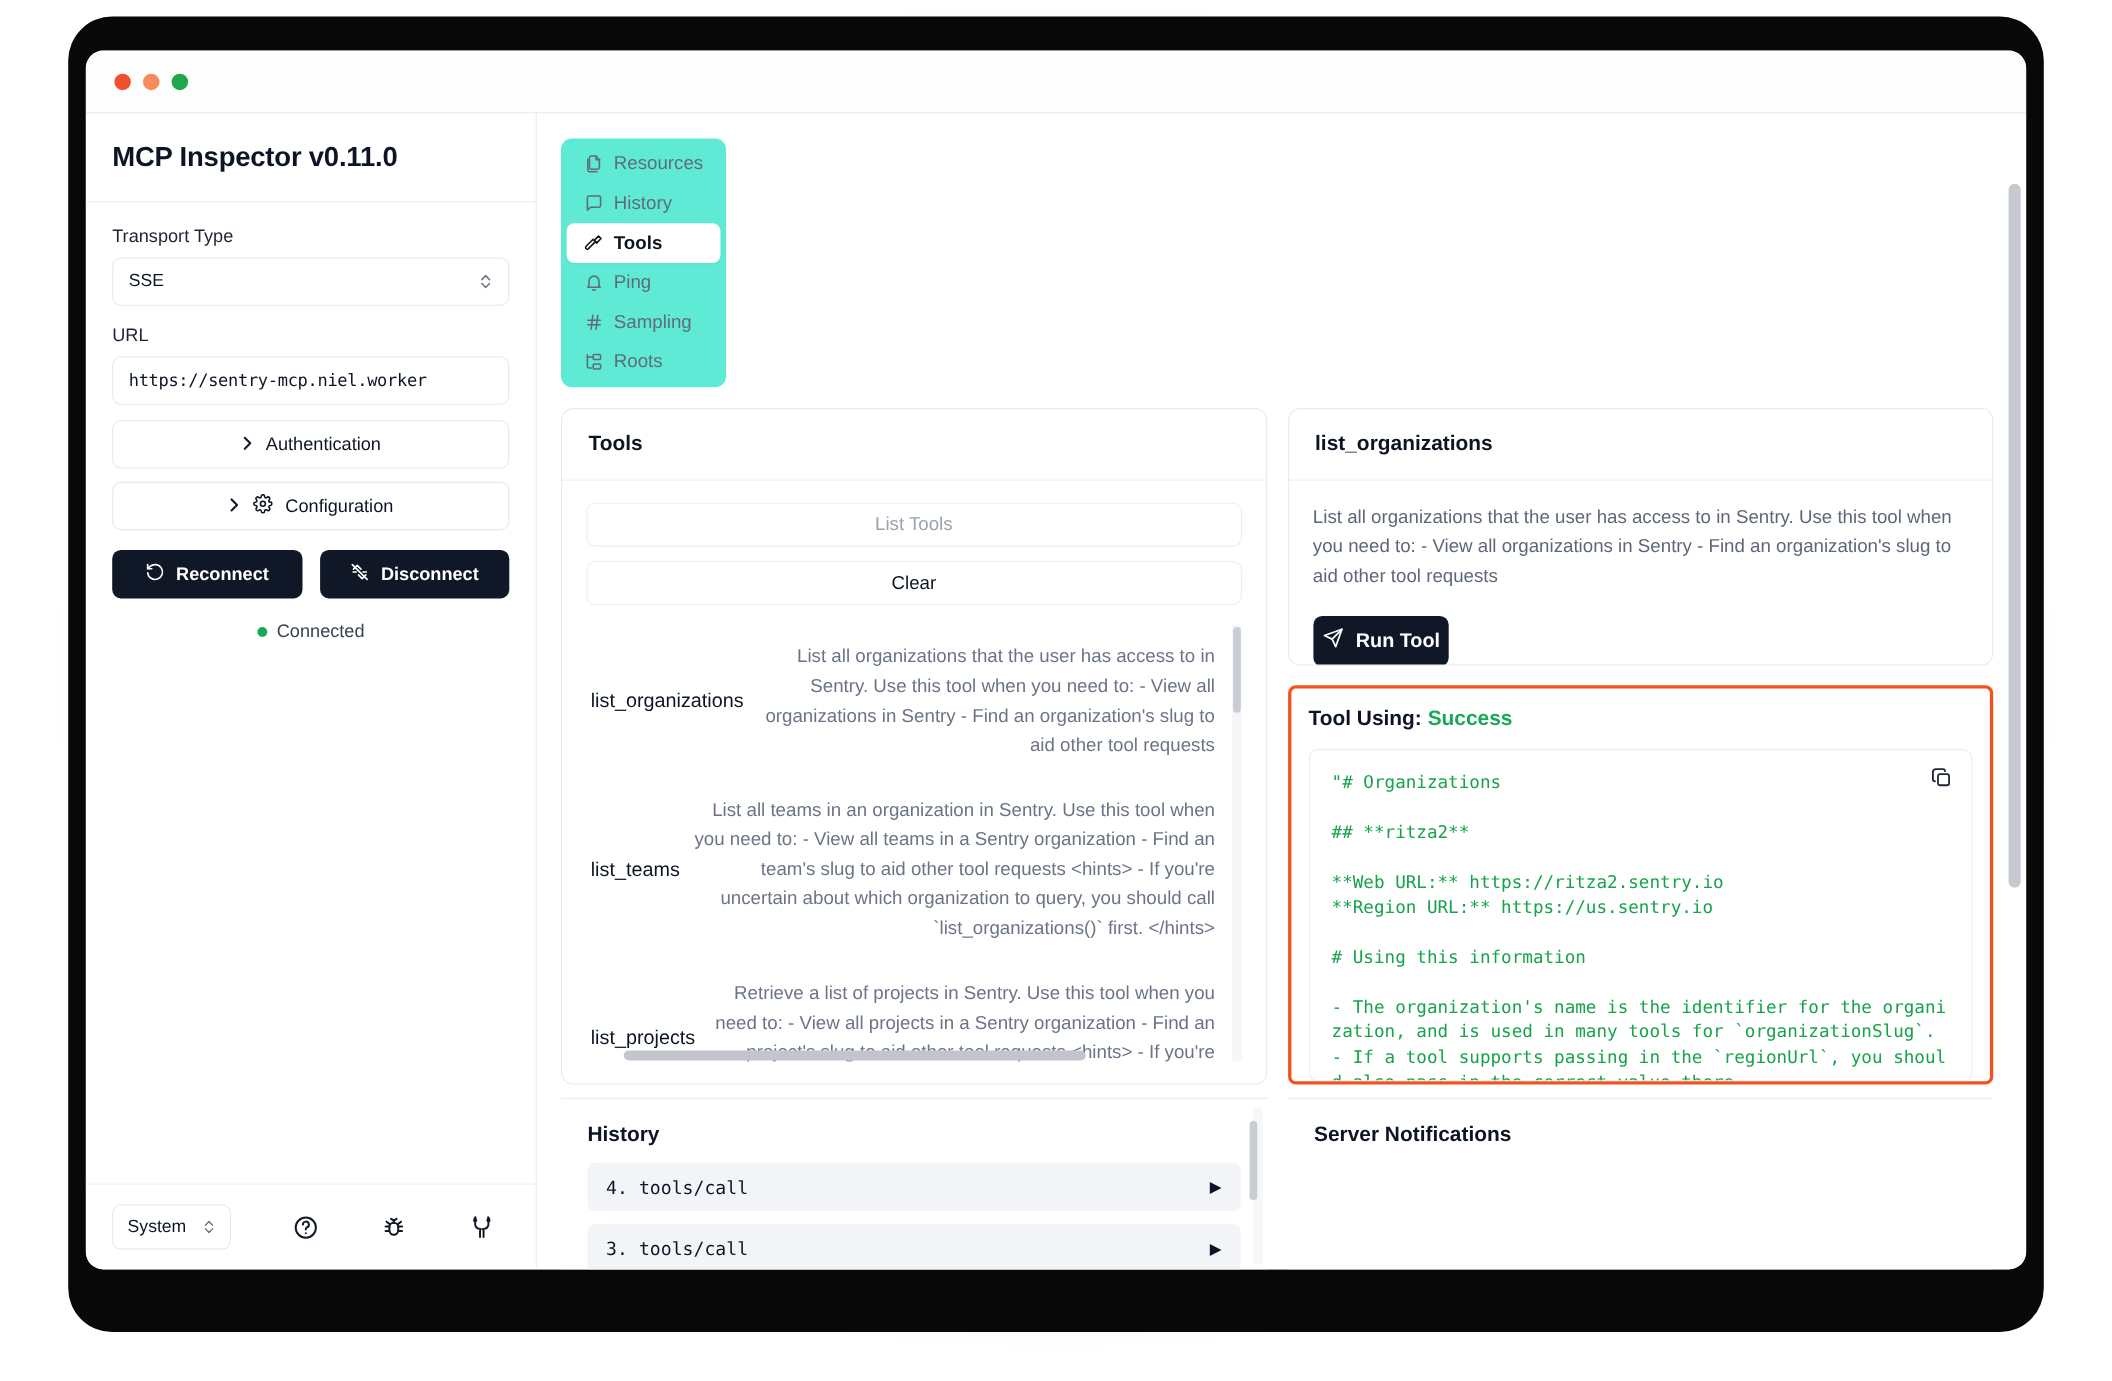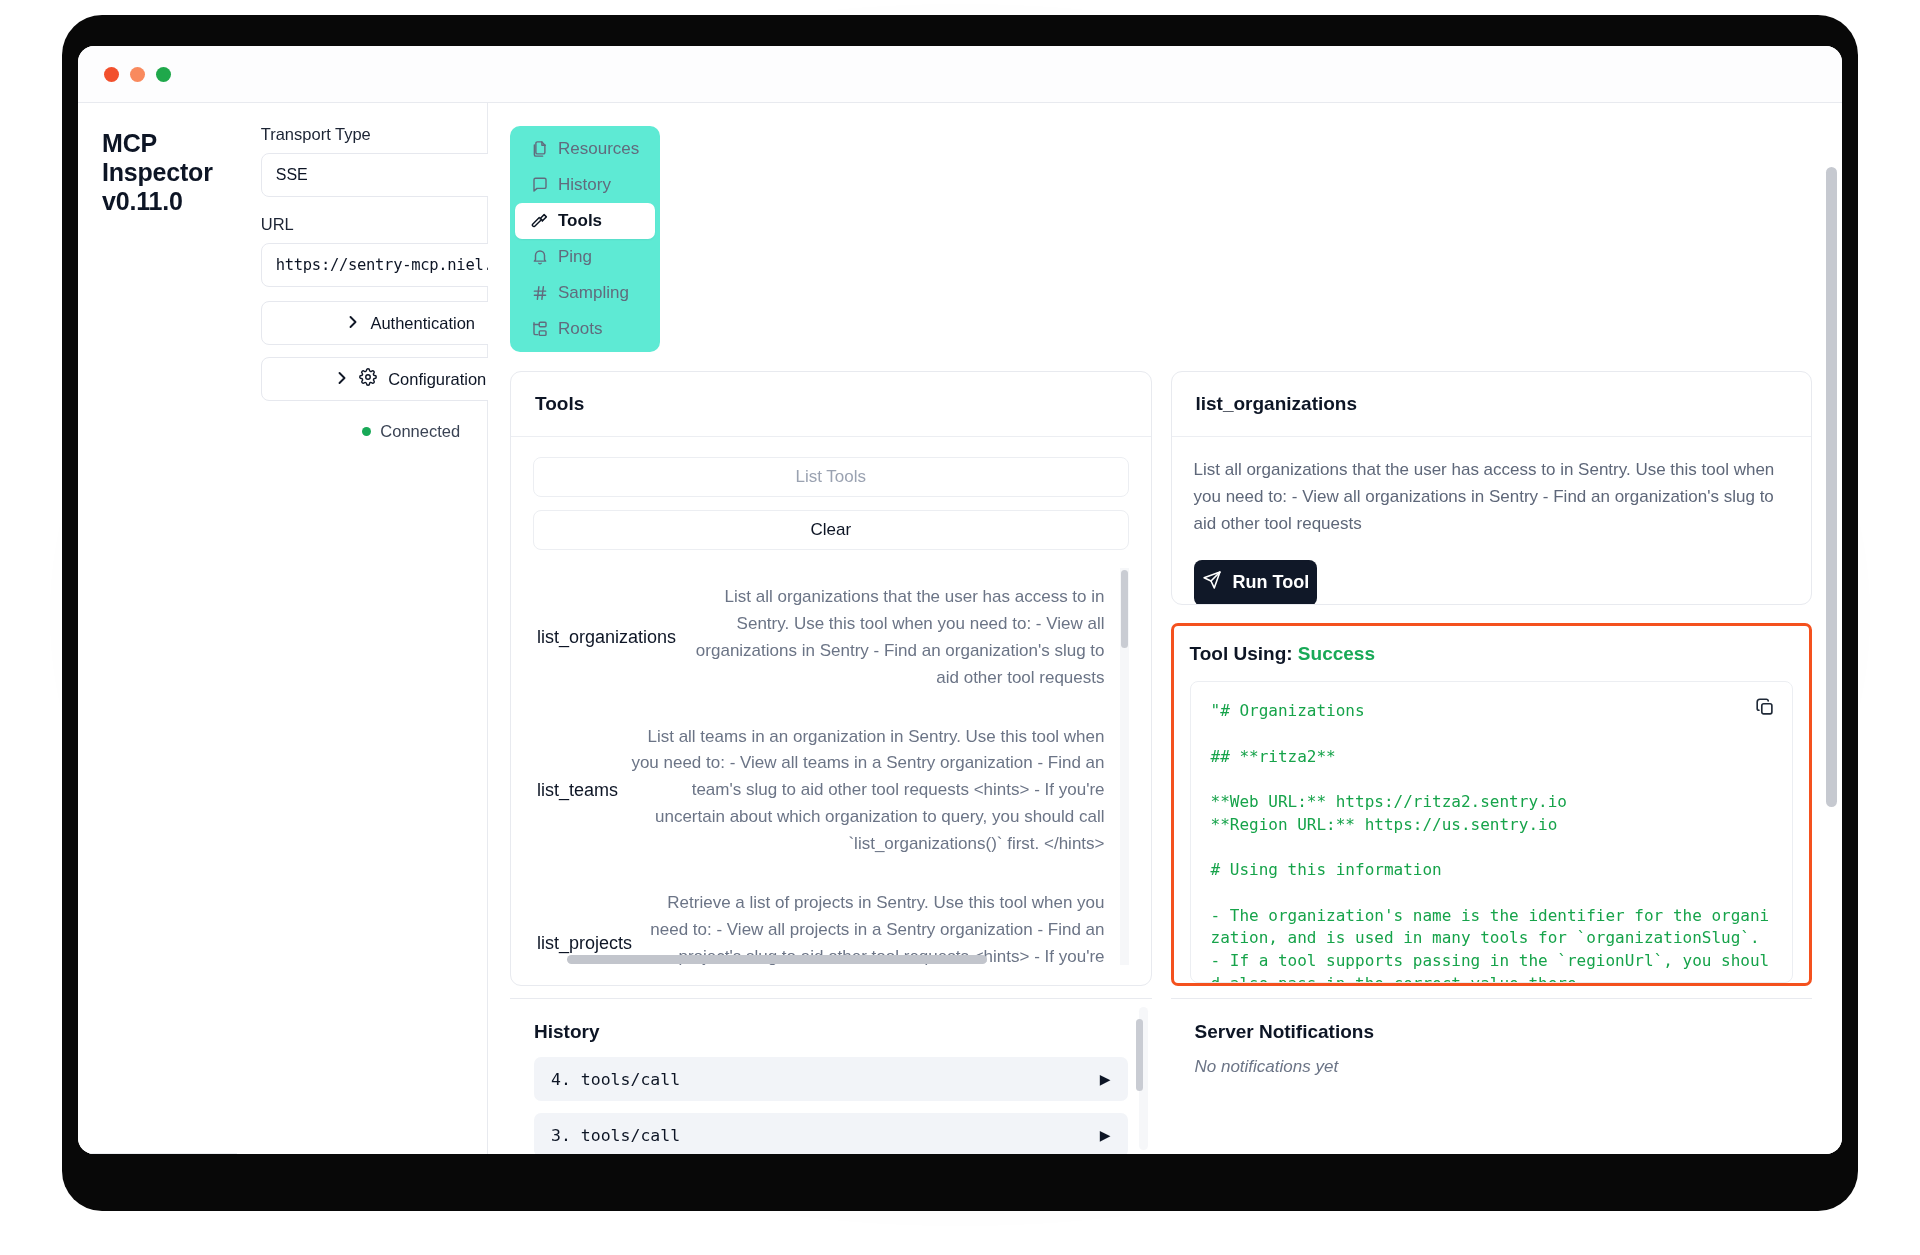--- a/index.html
+++ b/index.html
@@ -66,21 +66,21 @@
     position: relative;
   }
 
   
   .sidebar {
     width: 410px;
     flex: 0 0 410px;
     border-right: 1px solid #e8eaef;
     border-top: 1px solid #e8eaef;
     display: flex;
-    flex-direction: row;
+    flex-direction: column;
     background: #ffffff;
   }
   .sidebar-head {
     padding: 26px 24px 25px 24px;
     border-bottom: 1px solid #eceef2;
   }
   .app-title {
     font-size: 25px;
     font-weight: 700;
     color: #0d1525;
@@ -522,20 +522,43 @@
             </span>
             <span>
               <svg width="18" height="18" viewBox="0 0 24 24" fill="none" stroke="currentColor" stroke-width="1.9" stroke-linecap="round" stroke-linejoin="round">
                 <circle cx="12" cy="12" r="3"></circle>
                 <path d="M19.4 15a1.65 1.65 0 0 0 .33 1.82l.06.06a2 2 0 1 1-2.83 2.83l-.06-.06a1.65 1.65 0 0 0-1.82-.33 1.65 1.65 0 0 0-1 1.51V21a2 2 0 1 1-4 0v-.09A1.65 1.65 0 0 0 9 19.4a1.65 1.65 0 0 0-1.82.33l-.06.06a2 2 0 1 1-2.83-2.83l.06-.06a1.65 1.65 0 0 0 .33-1.82 1.65 1.65 0 0 0-1.51-1H3a2 2 0 1 1 0-4h.09A1.65 1.65 0 0 0 4.6 9a1.65 1.65 0 0 0-.33-1.82l-.06-.06a2 2 0 1 1 2.83-2.83l.06.06A1.65 1.65 0 0 0 9 4.6a1.65 1.65 0 0 0 1-1.51V3a2 2 0 1 1 4 0v.09a1.65 1.65 0 0 0 1 1.51 1.65 1.65 0 0 0 1.82-.33l.06-.06a2 2 0 1 1 2.83 2.83l-.06.06a1.65 1.65 0 0 0-.33 1.82V9a1.65 1.65 0 0 0 1.51 1H21a2 2 0 1 1 0 4h-.09a1.65 1.65 0 0 0-1.51 1z"></path>
               </svg>
             </span>
             <span>Configuration</span>
           </div>
 
+          <div class="btn-row">
+            <button class="dark-btn">
+              <span>
+                <svg width="18" height="18" viewBox="0 0 24 24" fill="none" stroke="currentColor" stroke-width="2" stroke-linecap="round" stroke-linejoin="round">
+                  <path d="M3 3v5h5"></path>
+                    <path d="M3.05 13A9 9 0 1 0 6 5.3L3 8"></path>
+                </svg>
+              </span>
+              <span>Reconnect</span>
+            </button>
+            <button class="dark-btn">
+              <span>
+                <svg width="18" height="18" viewBox="0 0 24 24" fill="none" stroke="currentColor" stroke-width="2" stroke-linecap="round" stroke-linejoin="round">
+                  <path d="M3 3 L21 21"></path>
+                  <path d="M4.5 8.5 L9 4 L13.5 8.5"></path>
+                  <path d="M19.5 15.5 L15 20 L10.5 15.5"></path>
+                  <path d="M4 12 L8 12"></path>
+                    <path d="M16 12 L20 12"></path>
+                </svg>
+              </span>
+              <span>Disconnect</span>
+            </button>
+          </div>
 
           <div class="status-row">
             <span class="status-dot"></span>
             <span>Connected</span>
           </div>
         </div>
 
         <div class="sidebar-foot">
           <div class="sys-select">
             <span>System</span>
@@ -739,21 +762,20 @@
               <span class="hist-label">3. tools/call</span>
               <span class="hist-arrow">▶</span>
             </div>
             <div class="hist-scroll-track">
               <div class="hist-scroll-thumb"></div>
             </div>
           </div>
 
           <div class="bcard">
             <div class="bcard-title">Server Notifications</div>
-            <div class="no-notif">No notifications yet</div>
           </div>
         </div>
 
         <div class="win-scroll-track"></div>
         <div class="win-scroll-thumb"></div>
       </section>
     </div>
   </div>
 </div>
 

